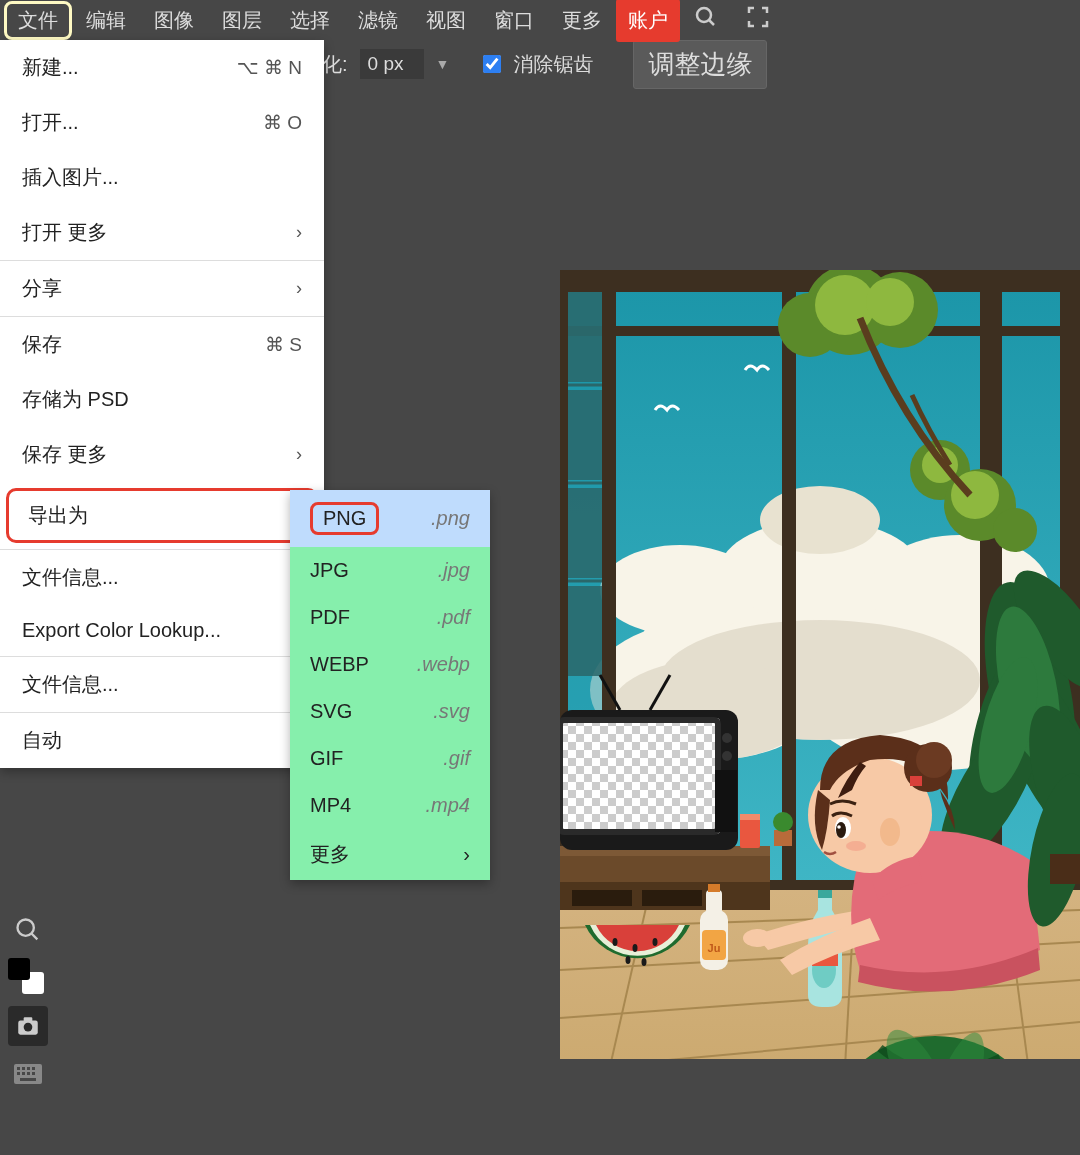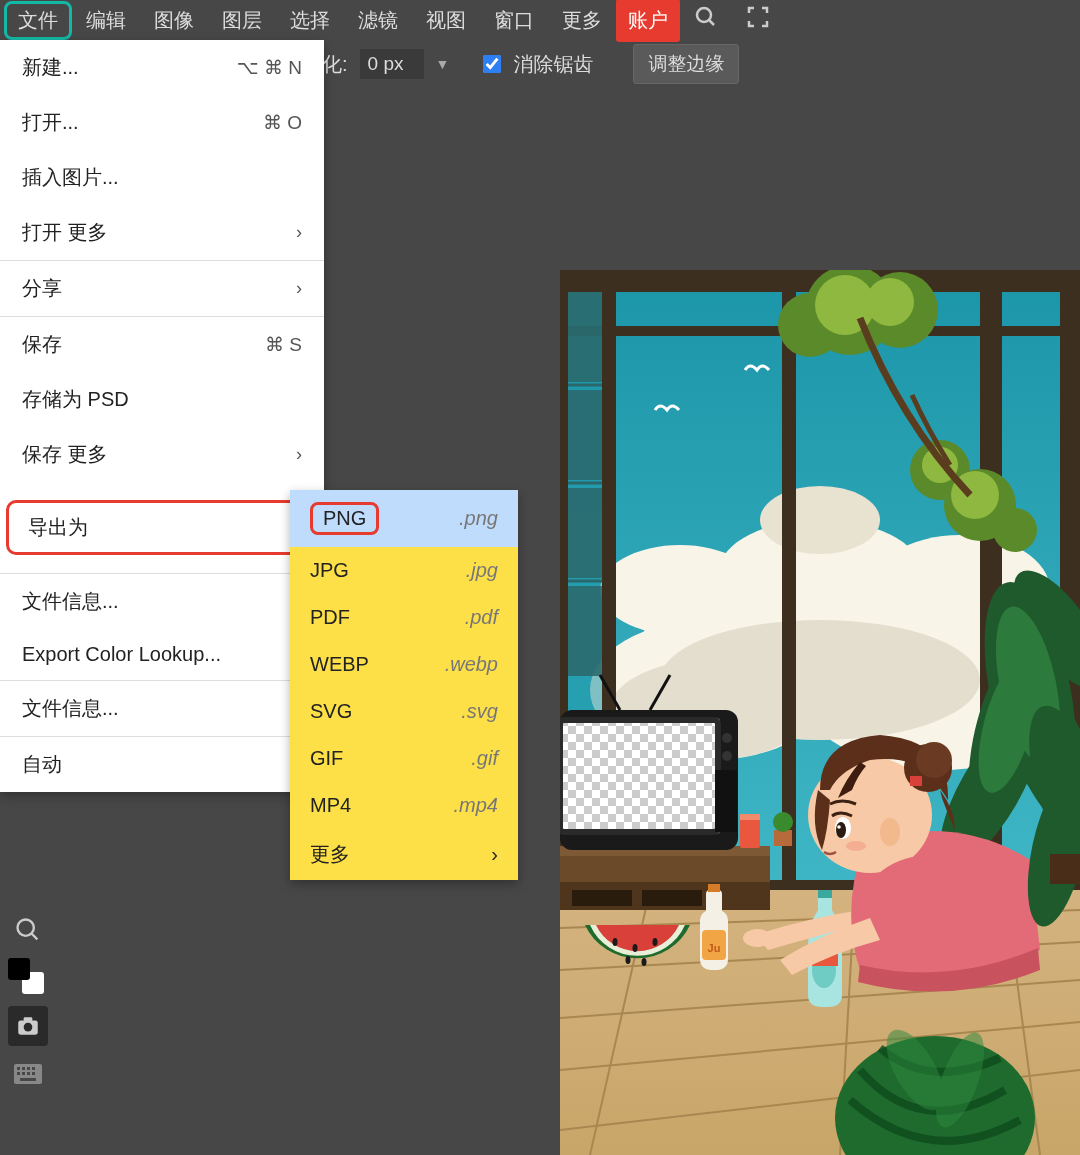--- a/index.html
+++ b/index.html
@@ -22,21 +22,21 @@
       position: relative;
       z-index: 10;
     }
     .menubar-item {
       padding: 6px 14px;
       color: #ddd;
       font-size: 20px;
       cursor: pointer;
     }
     .menubar-item.active {
-      border: 3px solid #14b8a6;
+      border: 3px solid #fef9c3;
       border-radius: 8px;
       padding: 3px 11px;
     }
     .menubar-item.account {
       background: #e63b2e;
       color: #fff;
       border-radius: 3px;
       padding: 8px 12px;
     }
     .menubar-icon {
@@ -66,21 +66,21 @@
     }
     .triangle-down { color: #aaa; font-size: 14px; }
     .checkbox {
       width: 18px; height: 18px; accent-color: #2d7ff2;
     }
     .adjust-edge-btn {
       background: #5a5a5a;
       border: 1px solid #666;
       color: #ddd;
       padding: 6px 14px;
-      font-size: 19px;
+      font-size: 26px;
       border-radius: 3px;
     }
     
     
     .toolbox {
       position: absolute;
       left: 0;
       top: 904px;
       width: 56px;
       background: #474747;
@@ -117,31 +117,31 @@
       color: #222;
       font-size: 20px;
       cursor: pointer;
     }
     .menu-item .shortcut { color: #555; font-size: 19px; }
     .menu-item .arrow { color: #555; font-size: 18px; }
     .menu-item.highlighted {
       border: 3px solid #e63b2e;
       border-radius: 10px;
       padding: 11px 19px;
-      margin: 18px 6px;
+      margin: 6px 6px;
     }
     .menu-sep { border-top: 1px solid #ddd; margin: 0; }
     
     
     .export-menu {
       position: absolute;
       top: 490px;
       left: 290px;
-      width: 228px;
-      background: #fde047;
+      width: 200px;
+      background: #86efac;
       box-shadow: 0 4px 10px rgba(0,0,0,.3);
       z-index: 25;
     }
     .export-item {
       display: flex;
       justify-content: space-between;
       align-items: center;
       padding: 12px 20px;
       font-size: 20px;
       color: #222;
@@ -154,21 +154,21 @@
       display: inline-block;
     }
     .export-item .ext { color: #777; font-style: italic; }
     
     
     .canvas {
       position: absolute;
       top: 270px;
       left: 560px;
       width: 520px;
-      height: 885px;
+      height: 789px;
       overflow: hidden;
     }
     .canvas svg { display:block; }
   </style>
 </head>
 <body>
 
 <div class="menubar">
   <div class="menubar-item active">文件</div>
   <div class="menubar-item">编辑</div>

